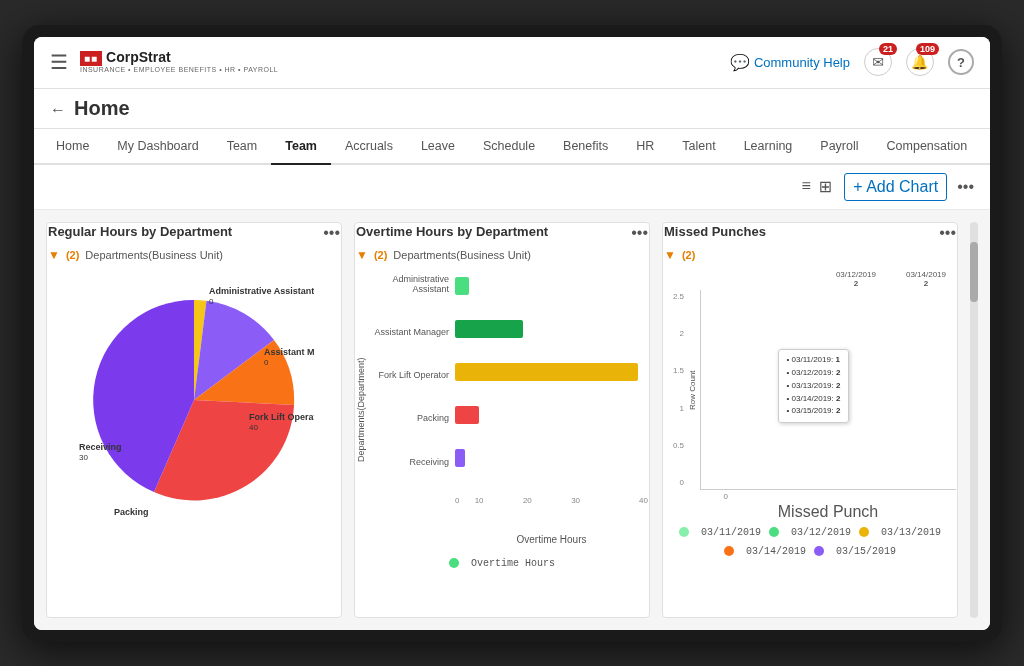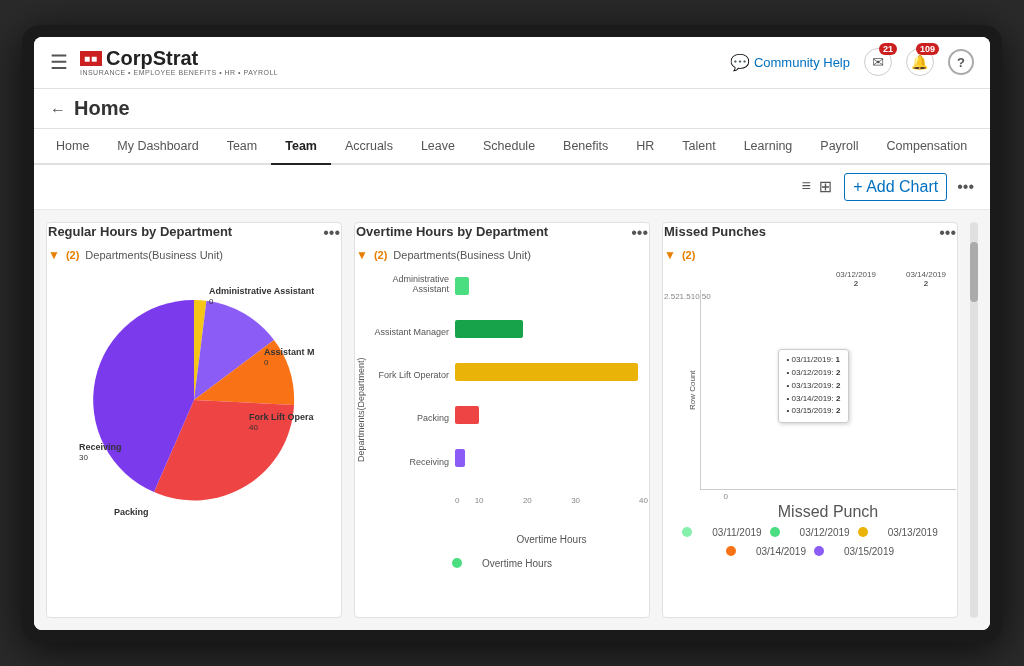--- a/index.html
+++ b/index.html
@@ -290,23 +290,24 @@
     .chart-legend {
       display: flex;
       justify-content: center;
       gap: 8px;
       margin-top: 8px;
       flex-wrap: wrap;
     }
     .legend-item {
       display: flex;
       align-items: flex-start;
-      gap: 20px;
+      gap: 12px;
       font-size: 10px;
       color: #555;
+      font-family: Liberation Mono, monospace;
     }
     .legend-dot {
       width: 10px;
       height: 10px;
       border-radius: 50%;
       flex-shrink: 0;
     }
     .vbar-group {
       display: flex;
       align-items: flex-end;
@@ -354,21 +355,21 @@
 
 <div class="device-frame">
   <div class="screen">
 
     <div class="top-nav">
       <div class="nav-left">
         <span class="hamburger">☰</span>
         <div class="logo-area">
           <div class="logo-title">
             <span style="display:inline-block;background:#cc2020;color:#fff;font-size:10px;padding:2px 4px;font-weight:900;letter-spacing:1px;">■■</span>
-            <span style="font-size:20px;font-weight:bold;color:#222;">CorpStrat</span>
+            <span style="font-size:14px;font-weight:bold;color:#222;">CorpStrat</span>
           </div>
           <div class="logo-subtitle">INSURANCE • EMPLOYEE BENEFITS • HR • PAYROLL</div>
         </div>
       </div>
       <div class="nav-right">
         <div class="community-help">
           <span style="font-size:16px;">💬</span>
           <span>Community Help</span>
         </div>
         <div class="nav-icon-badge">
@@ -531,21 +532,21 @@
           <span class="filter-count">(2)</span>
         </div>
 
         <div style="display:flex;justify-content:flex-end;gap:30px;margin-bottom:2px;padding-right:10px;font-size:8px;color:#555;">
           <div style="text-align:center;">03/12/2019<br><strong>2</strong></div>
           <div style="text-align:center;">03/14/2019<br><strong>2</strong></div>
         </div>
 
         <div style="display:flex;height:200px;">
 
-          <div style="display:flex;flex-direction:row;justify-content:space-between;padding:2px 4px 2px 0;font-size:8px;color:#888;text-align:right;width:24px;">
+          <div style="display:flex;flex-direction:column;justify-content:space-between;padding:2px 4px 2px 0;font-size:8px;color:#888;text-align:right;width:24px;">
             <span>2.5</span>
             <span>2</span>
             <span>1.5</span>
             <span>1</span>
             <span>0.5</span>
             <span>0</span>
           </div>
 
           <div style="writing-mode:vertical-rl;transform:rotate(180deg);font-size:8px;color:#555;width:12px;text-align:center;">Row Count</div>
 

